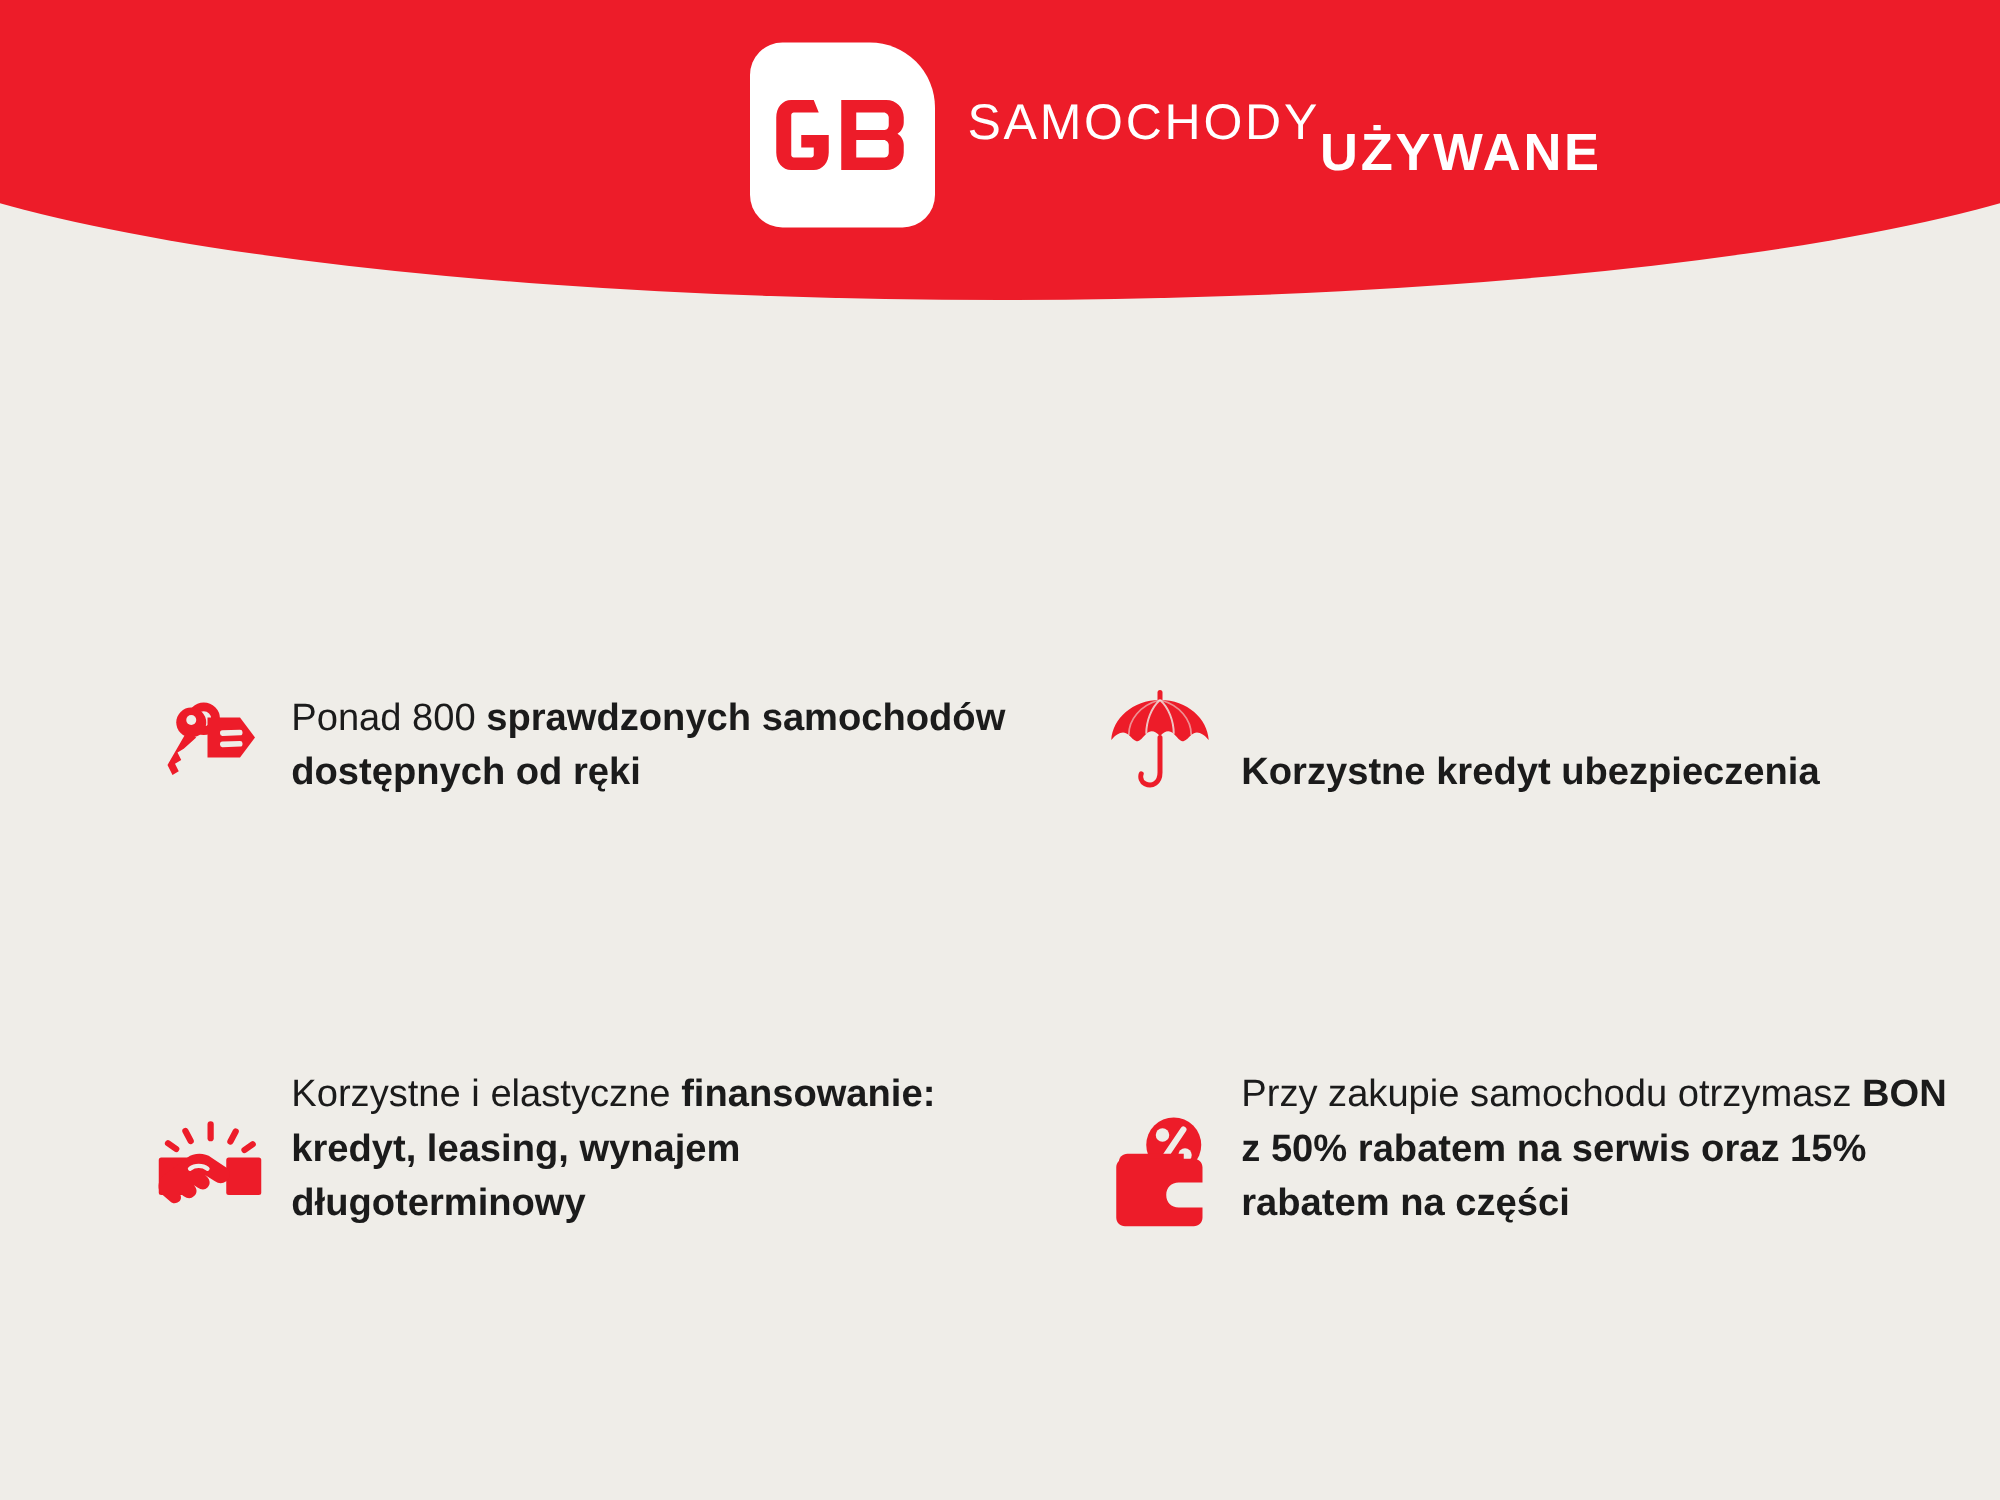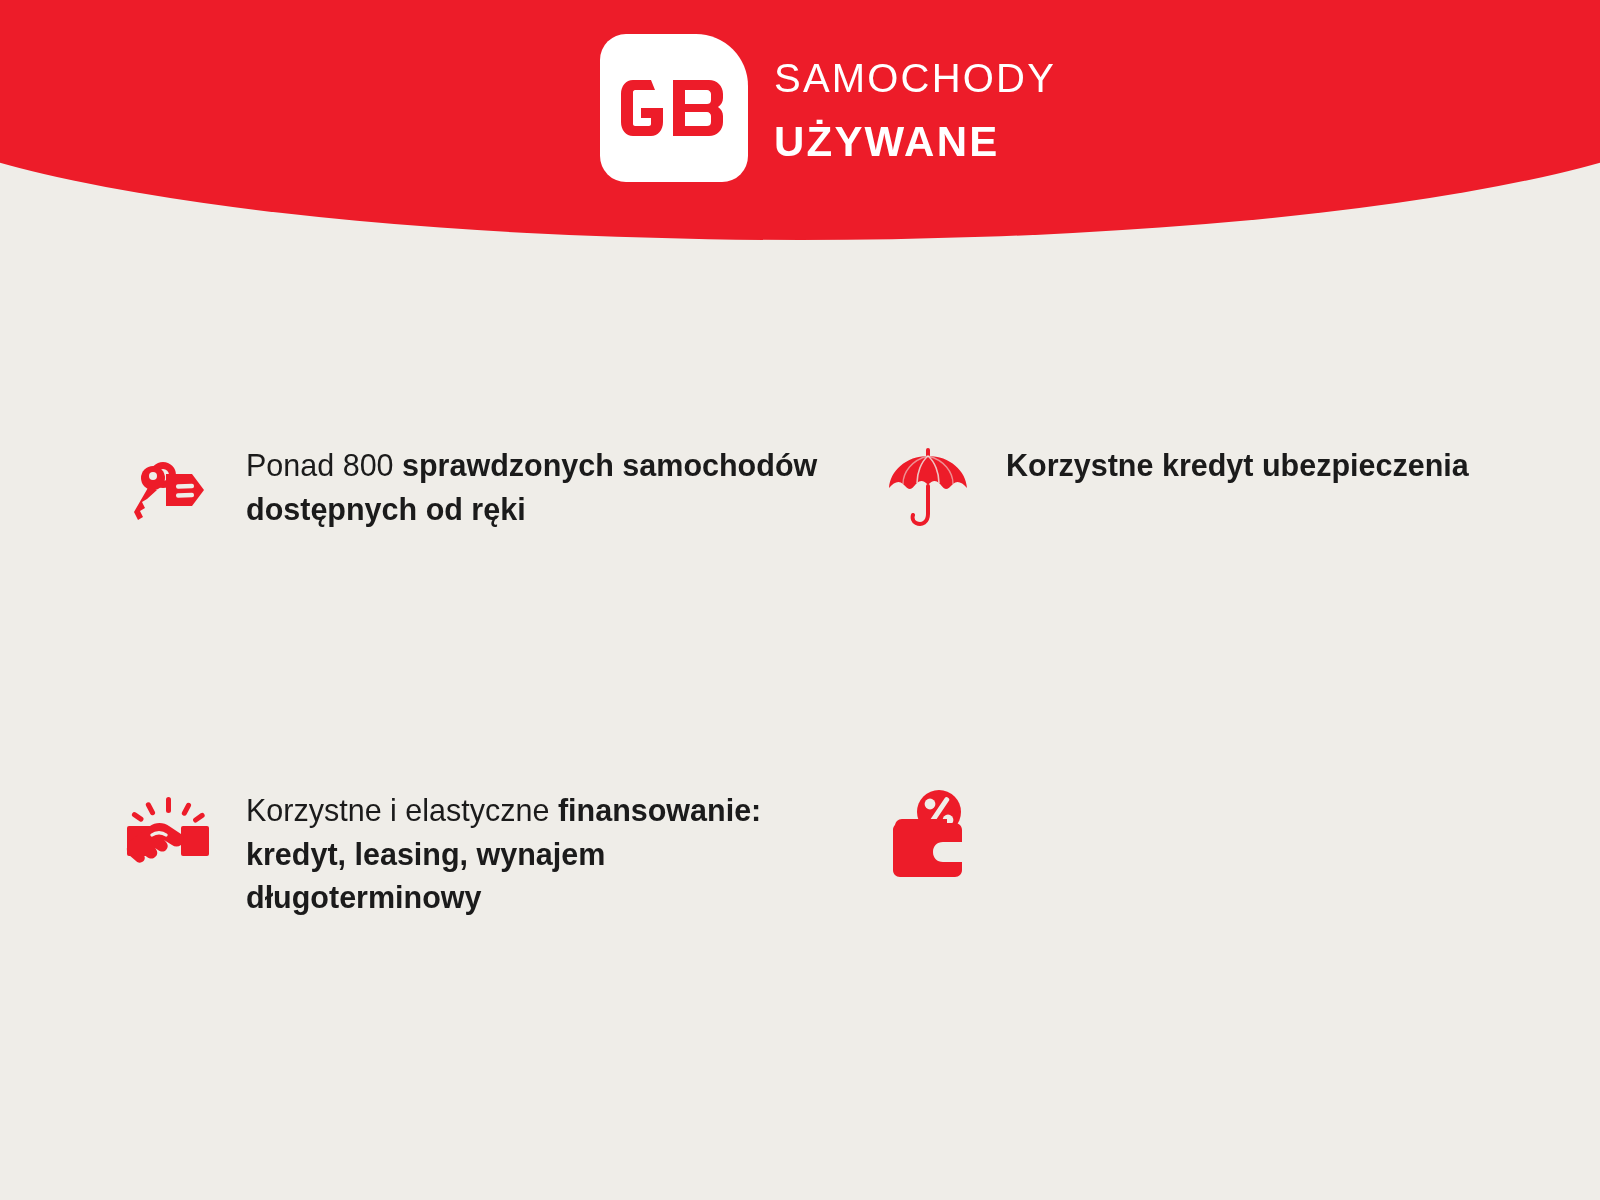--- a/index.html
+++ b/index.html
@@ -52,21 +52,21 @@
     background: #ffffff;
     border-radius: 26px 52px 26px 26px;
     display: flex;
     align-items: center;
     justify-content: center;
   }
   .logo-mark svg { display: block; }
 
   .brand-words {
     display: flex;
-    flex-direction: column;
+    flex-direction: row;
     justify-content: flex-start;
     line-height: 1;
     padding-top: 4px;
   }
   .brand-line1 {
     color: #ffffff;
     font-size: 40px;
     font-weight: 400;
     letter-spacing: 2.2px;
     white-space: nowrap;
@@ -90,22 +90,22 @@
     display: grid;
     grid-template-columns: 720px 720px;
     column-gap: 40px;
     row-gap: 0;
     padding-left: 120px;
     box-sizing: border-box;
   }
 
   .feature {
     display: flex;
-    align-items: flex-start;
-    gap: 30px;
+    align-items: flex-end;
+    gap: 17px;
     min-height: 200px;
   }
   .feature.row2 { padding-top: 145px; }
   .feature.row3 { padding-top: 330px; }
 
   .feature-icon {
     flex: 0 0 auto;
     width: 96px;
     height: 96px;
     display: flex;
@@ -253,20 +253,21 @@
 
             <path d="M10 40 C10 36 13 33 17 33 L62 33 L62 42 L17 42 L17 42 Z"></path>
             <path d="M8 44 C8 40 11 37 15 37 L70 37 C74 37 77 40 77 44 L77 56 L58 56
                      C52 56 48 60 48 66 C48 72 52 76 58 76 L77 76 L77 84
                      C77 88 74 91 70 91 L15 91 C11 91 8 88 8 84 Z"></path>
 
             <path d="M58 62 L77 62 L77 70 L58 70 C56 70 55 68.5 55 66 C55 63.5 56 62 58 62 Z" fill="#EFEDE8"></path>
           </g>
         </svg>
       </div>
+      <div class="feature-text"><span>Przy zakupie samochodu otrzymasz </span><b>BON z 50% rabatem na serwis oraz 15% rabatem na części</b><span></span></div>
     </div>
 
     <div class="feature row3">
       
       
     </div>
 
   </div>
 </div>
 

